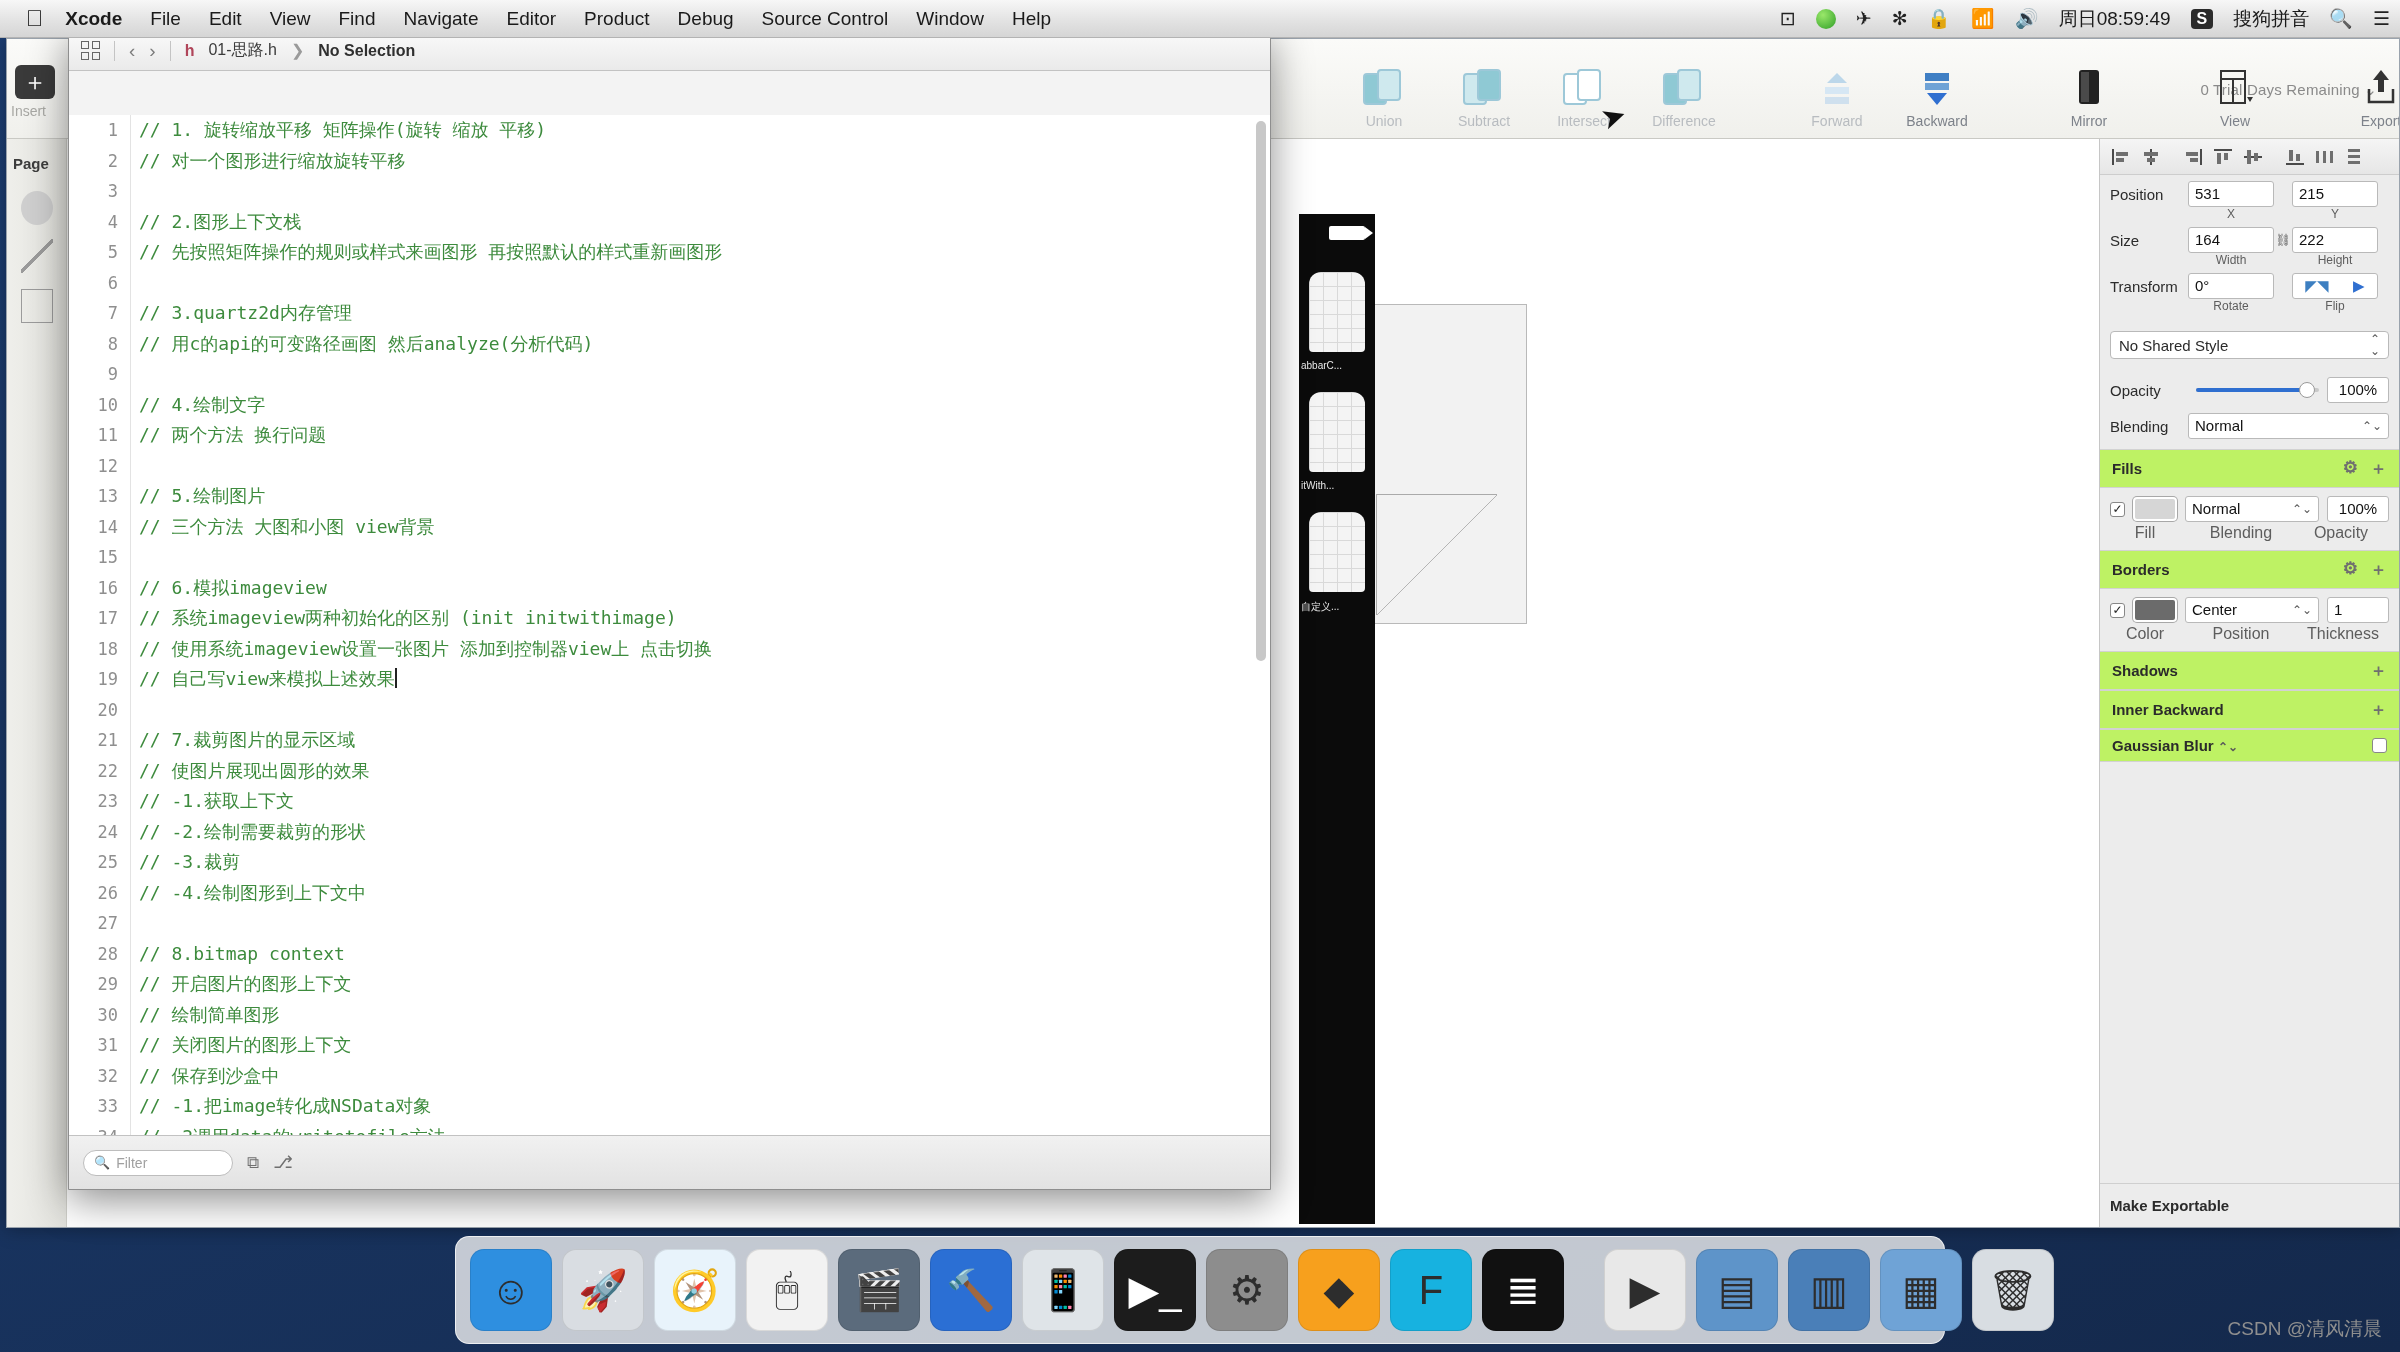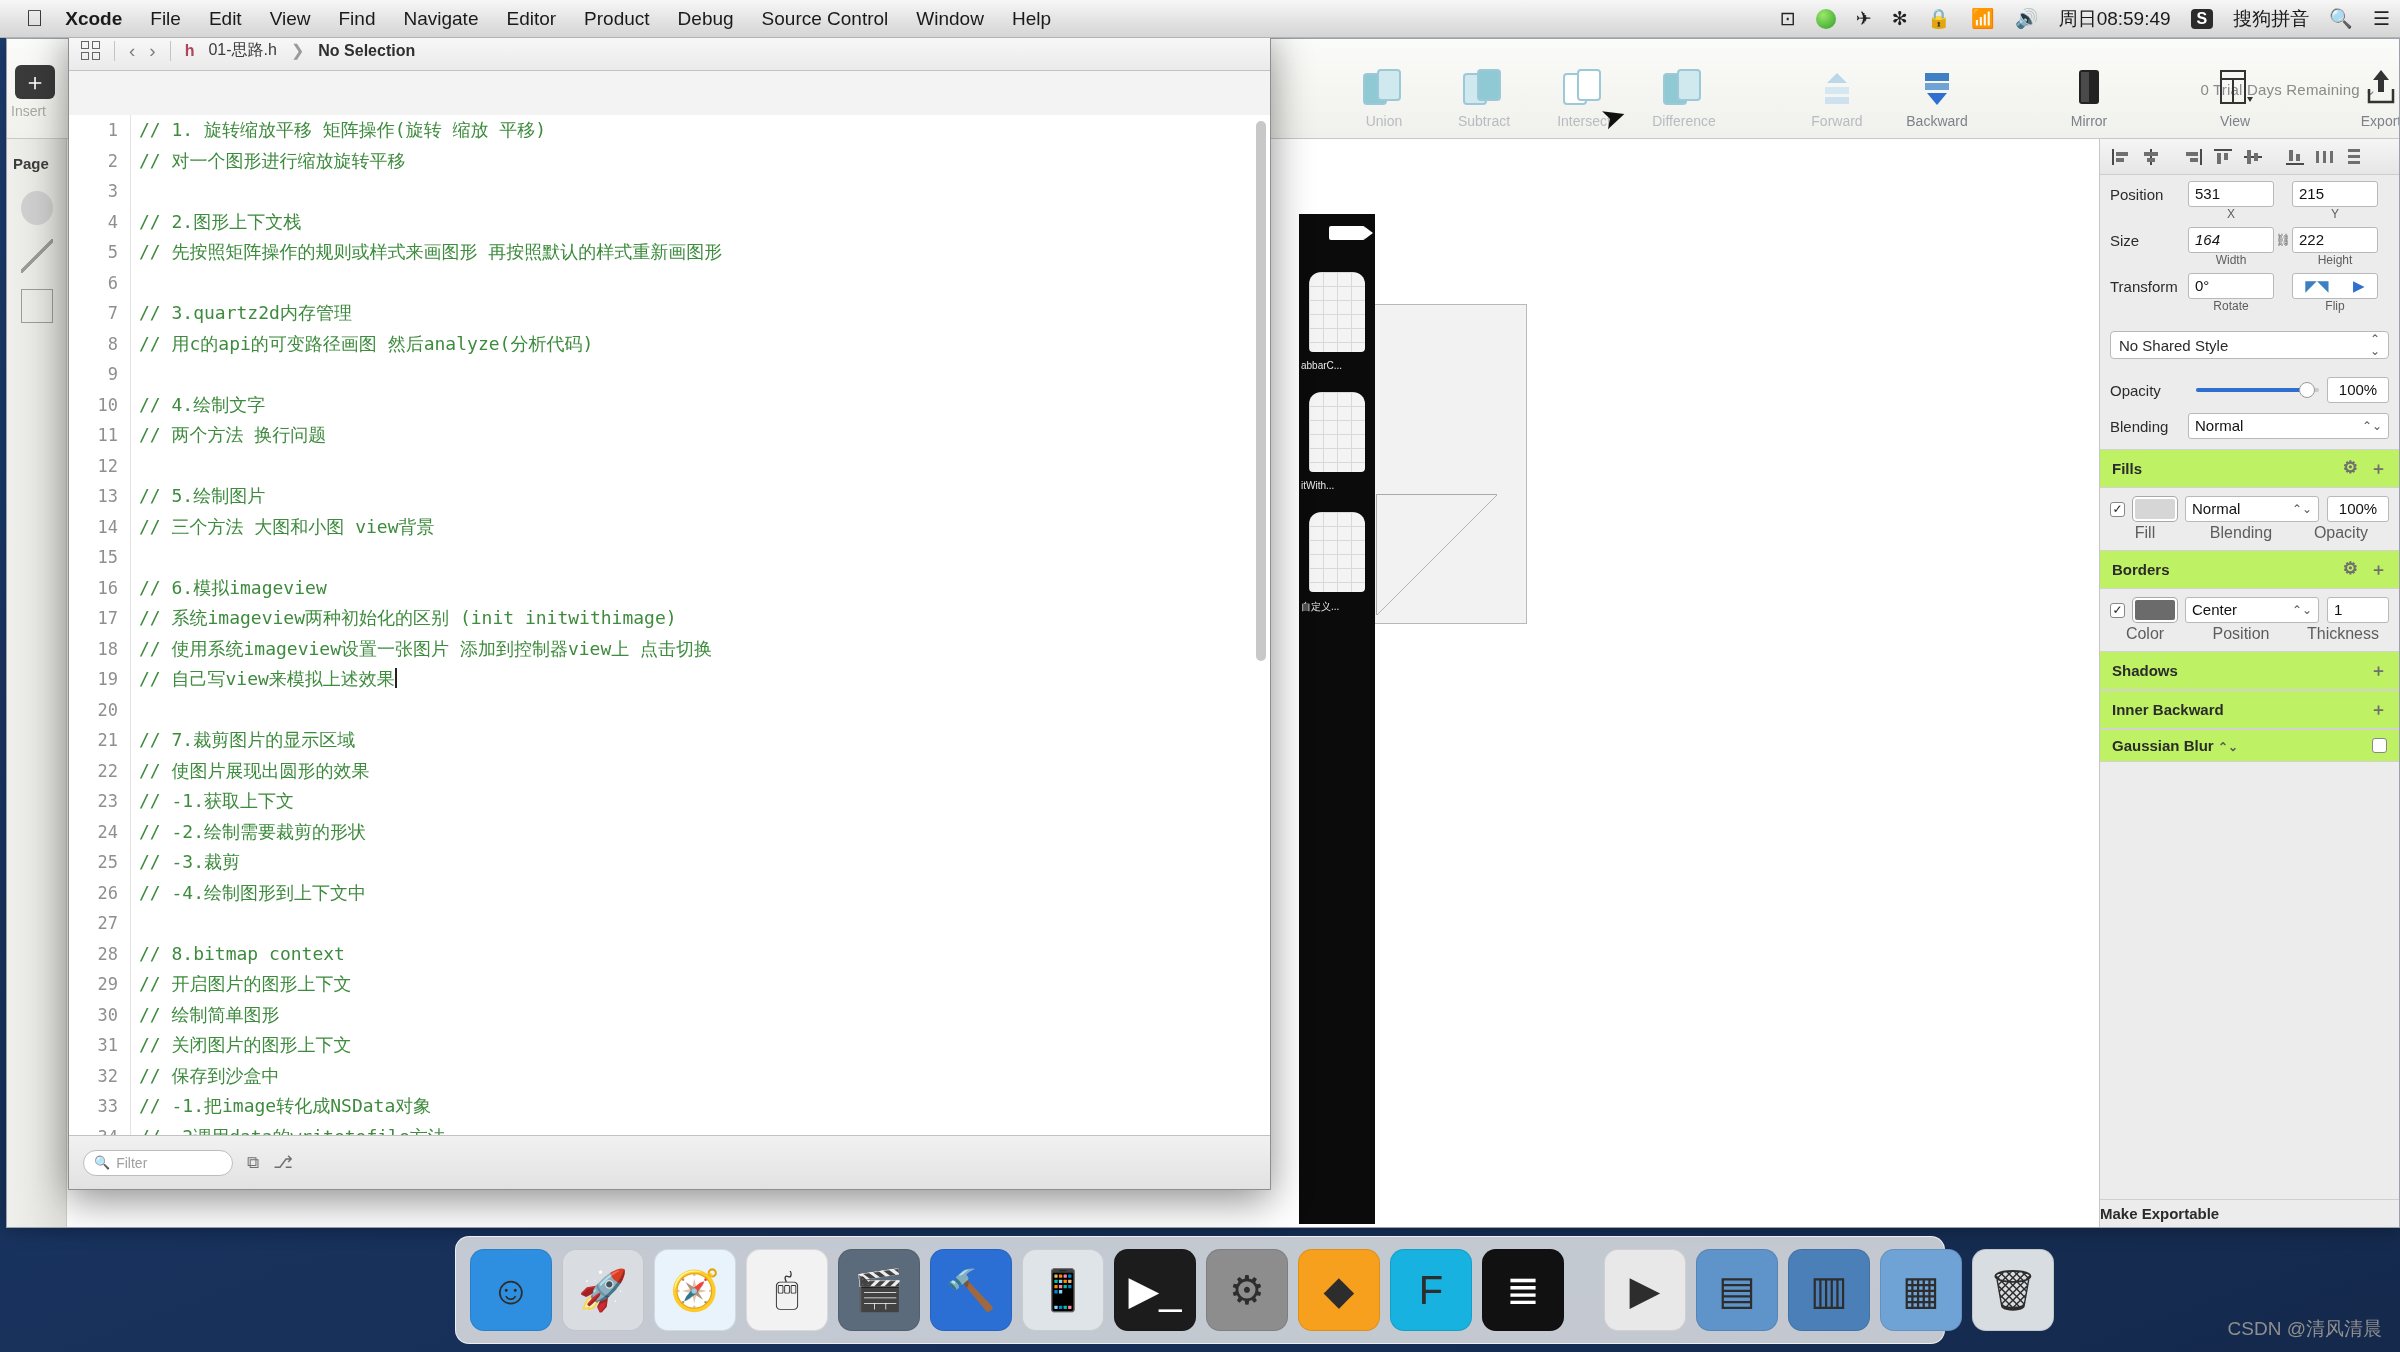--- a/index.html
+++ b/index.html
@@ -146,22 +146,22 @@
   .slider-track { flex:1; height:4px; background:#c9c9c9; border-radius:2px; position:relative; margin: 0 8px;}
   .slider-fill { position:absolute; left:0; top:0; bottom:0; background:#2f6fd0; border-radius:2px;}
   .slider-knob { position:absolute; top:-6px; width:16px; height:16px; border-radius:50%; background:#fff; border:1px solid #9a9a9a;}
   .chk { width:15px; height:15px; border:1px solid #888; background:#fff; border-radius:3px;
          display:flex; align-items:center; justify-content:center; font-size:12px; color:#222; }
   .swatch { width: 44px; height: 24px; border:2px solid #fff; border-radius:4px; box-shadow:0 0 0 1px #a8a8a8;}
   .sub-caps { display:flex; padding: 2px 10px 8px 10px; }
   .sub-caps span { font-size:16px; color:#5d5d5d; text-align:center;}
   .thin-row { display:flex; align-items:center; gap:8px; padding: 8px 10px 0 10px;}
   .make-exp {
-    position:absolute; left:0; right:0; bottom:0; height: 28px;
-    display:flex; align-items:center; padding-left: 0;
+    position:absolute; left:0; right:0; bottom:0; height: 44px;
+    display:flex; align-items:center; padding-left: 10px;
     font-weight: bold; font-size: 15px; border-top:1px solid #cfcfcf; background:#ececec;
   }
 
   
   .xcode-win {
     position: absolute; left: 68px; top: 30px; width: 1203px; height: 1160px;
     background: #f3f3f3; border: 1px solid #8e8e8e; border-radius: 7px 7px 0 0;
     box-shadow: 0 10px 40px rgba(0,0,0,.45);
     overflow: hidden; z-index: 30;
   }
@@ -454,21 +454,21 @@
         <div class="fld" style="width:86px;">215</div>
       </div>
       <div class="caps">
         <span class="cap" style="width:86px;">X</span>
         <span style="width:18px;"></span>
         <span class="cap" style="width:86px;">Y</span>
       </div>
 
       <div class="row">
         <div class="rlabel">Size</div>
-        <div class="fld" style="width:86px;font-style:italic;">164</div>
+        <div class="fld" style="width:86px;">164</div>
         <div style="width:18px;text-align:center;font-size:12px;color:#555;">⛓</div>
         <div class="fld" style="width:86px;">222</div>
       </div>
       <div class="caps">
         <span class="cap" style="width:86px;">Width</span>
         <span style="width:18px;"></span>
         <span class="cap" style="width:86px;">Height</span>
       </div>
 
       <div class="row">

